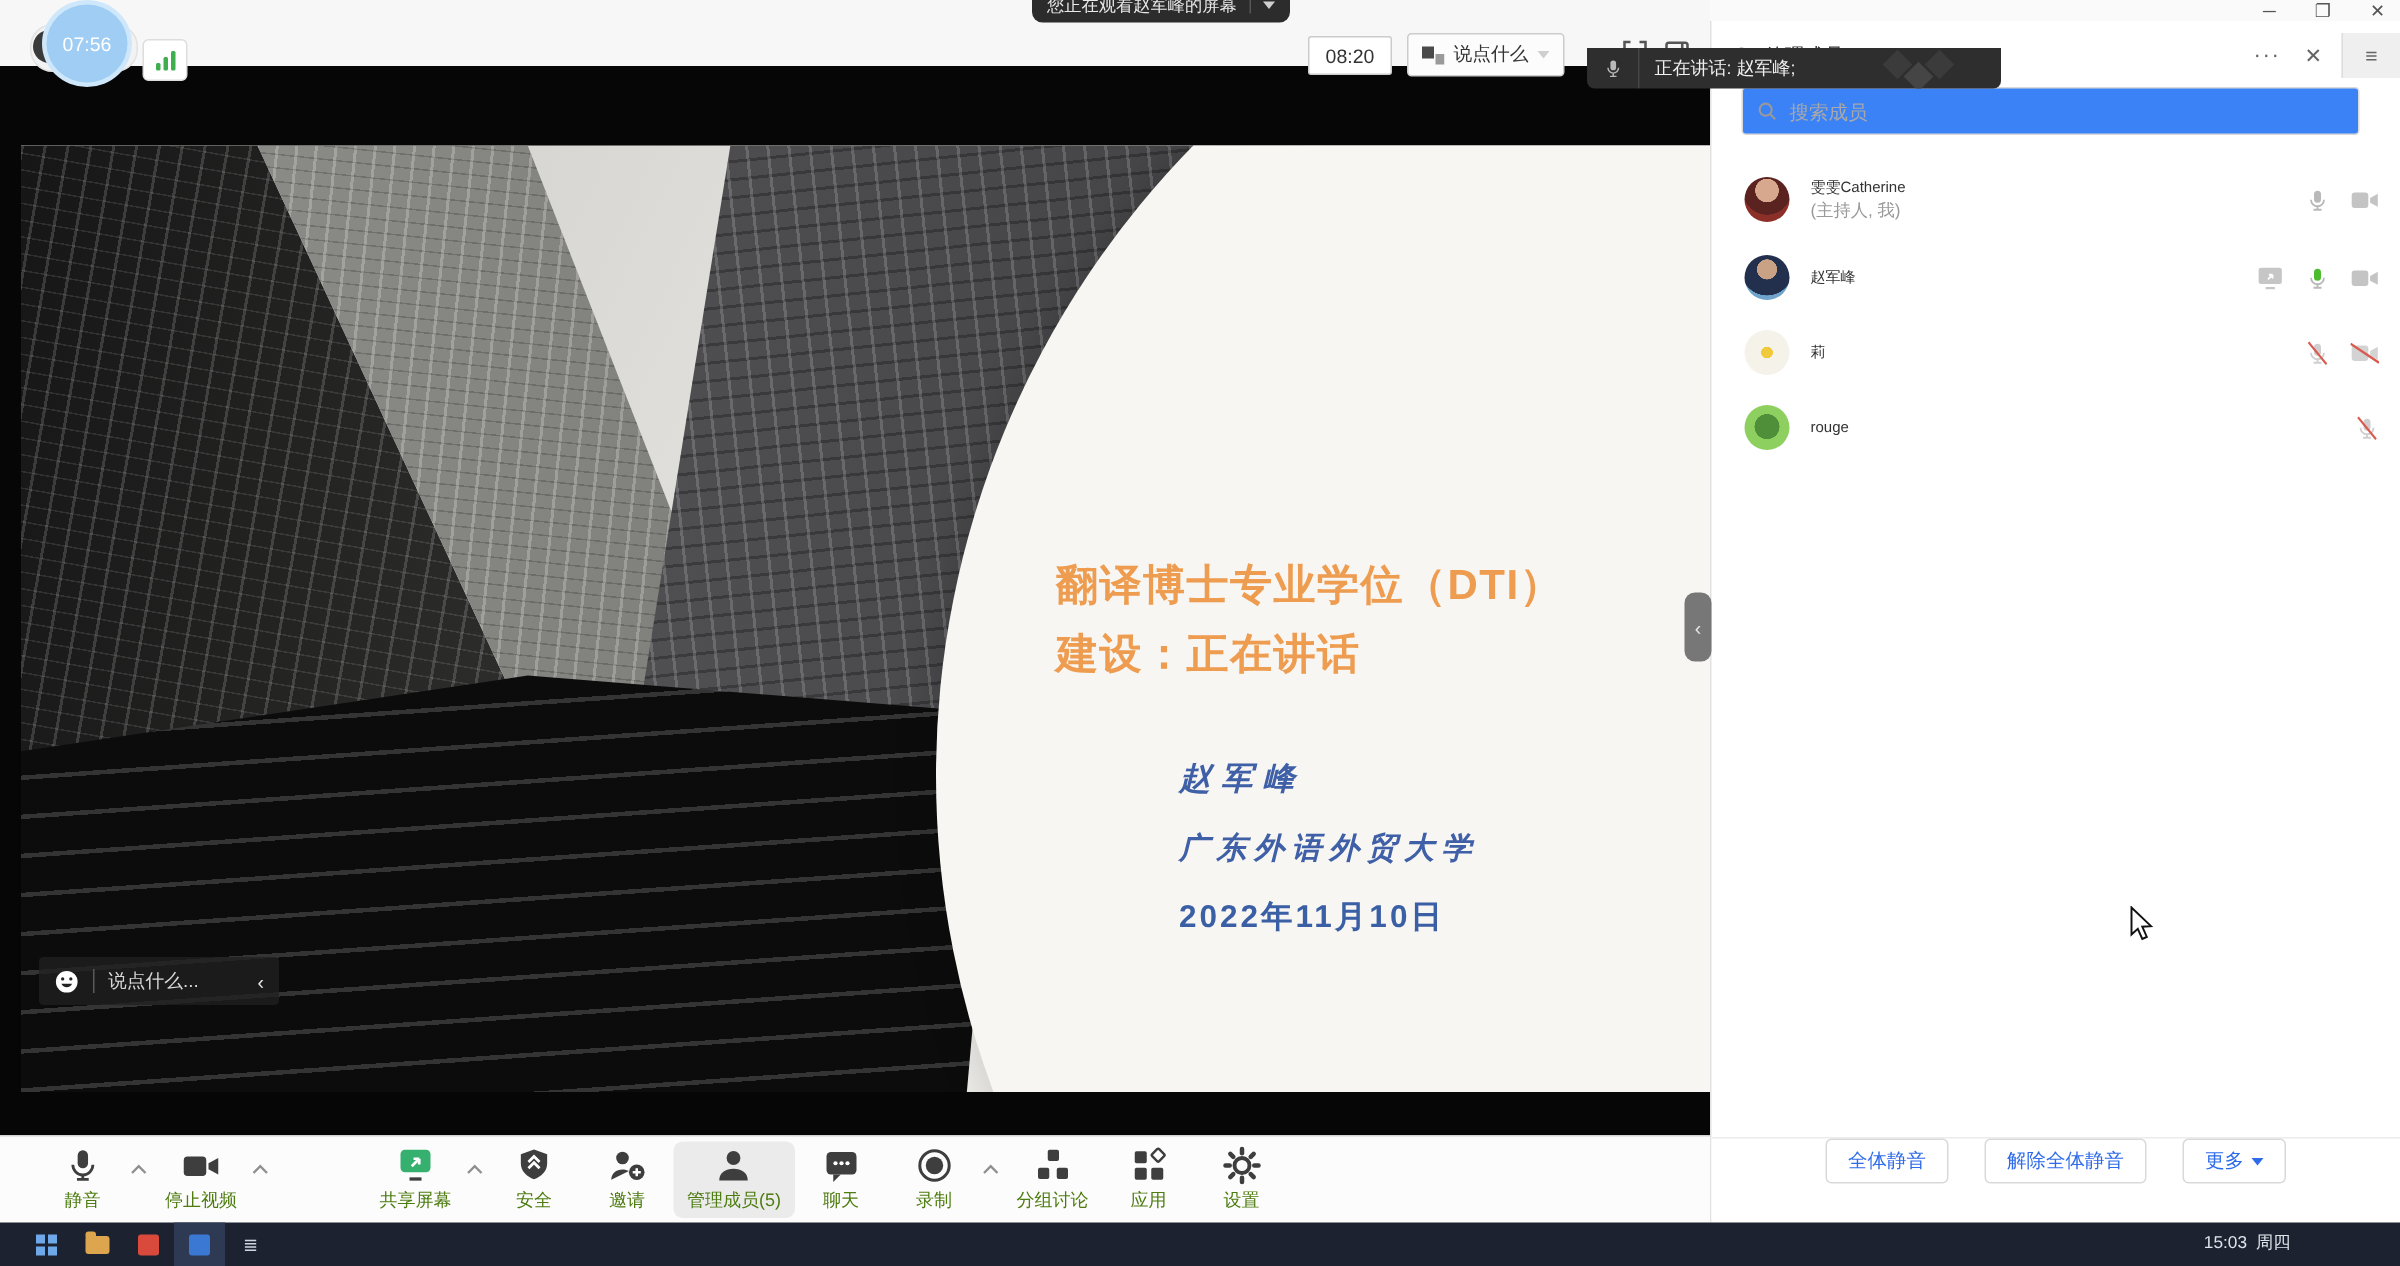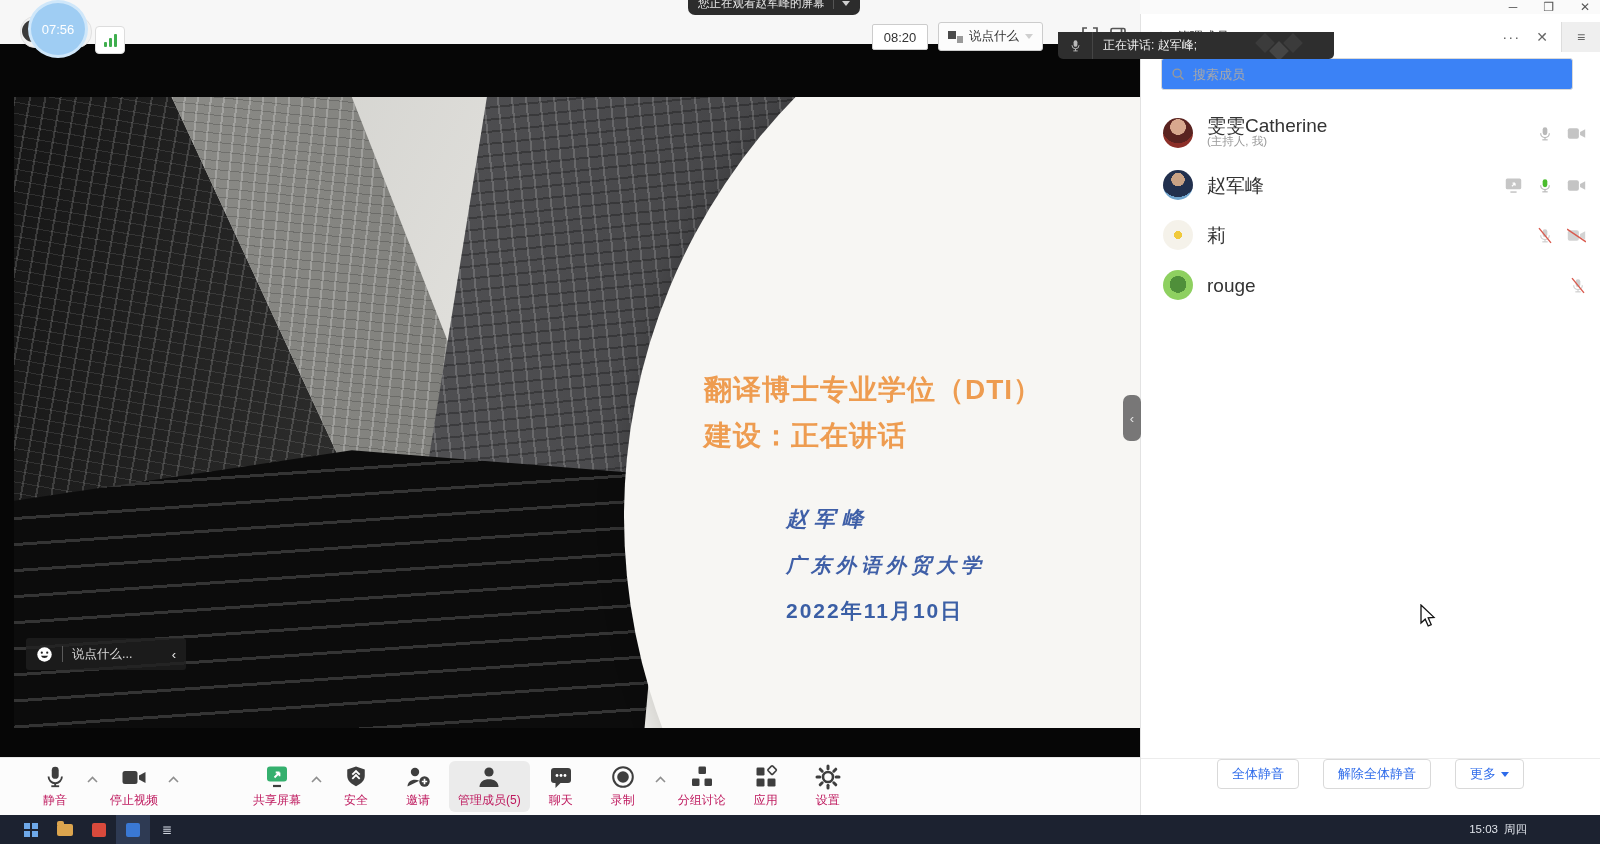--- a/index.html
+++ b/index.html
@@ -88,35 +88,35 @@
   .search-wrap input::placeholder{color:#a9a9a9;}
   .plist{position:absolute;left:0;top:92px;width:100%;}
   .prow{position:relative;display:flex;align-items:center;height:50px;padding:0 14px 0 22px;box-sizing:border-box;}
   .prow.two-line{height:54px;}
   .avatar{width:30px;height:30px;border-radius:50%;flex:none;margin-right:14px;}
   .avatar-woman{background:radial-gradient(circle at 50% 30%,#d8a88e 0 30%,#5a2320 31% 62%,#8c2f28 63%);}
   .avatar-man{background:radial-gradient(circle at 50% 32%,#c9a285 0 26%,#22304e 27% 68%,#6fa3cc 69%);}
   .avatar-plant{background:radial-gradient(circle at 35% 35%,#6d8a5a 0 18%,#2f4a2c 19% 55%,#49663f 56%);}
   .avatar-flower{background:radial-gradient(circle at 50% 50%,#f0c93c 0 18%,#f5f2ea 19% 75%,#d8d2c4 76%);}
   .avatar-frog{background:radial-gradient(circle at 50% 48%,#4f8f3a 0 38%,#8ed060 39%);}
-  .pname{font-size:19px;color:#333;line-height:17px;text-align:center;}
+  .pname{font-size:10px;color:#333;line-height:17px;text-align:center;}
   .psub{font-size:11.5px;color:#999;line-height:15px;}
   .picons{margin-left:auto;display:flex;gap:14px;align-items:center;}
   .panel-footer{position:absolute;left:0;top:744px;width:100%;height:57px;border-top:1px solid #ececec;background:#fff;
     display:flex;justify-content:center;gap:24px;}
   .pf-btn{height:30px;border:1px solid #d9d9d9;border-radius:4px;background:#fff;color:#2e6bea;font-size:13px;
     display:flex;align-items:center;justify-content:center;padding:0 14px;gap:5px;font-family:inherit;cursor:pointer;}
   .caret-blue{width:0;height:0;border-left:4px solid transparent;border-right:4px solid transparent;border-top:5px solid #2e6bea;}
 
   
   .toolbar{left:0;top:757px;width:1140px;height:58px;background:#fcfcfc;border-top:1px solid #e8e8e8;box-sizing:border-box;
     display:flex;align-items:center;padding-left:24px;z-index:4;}
   .tb-item{display:flex;flex-direction:column;align-items:center;gap:2px;padding:3px 9px;border-radius:6px;min-width:44px;}
   .tb-item.active{background:#ebebeb;}
-  .tb-label{font-size:12px;color:#be185d;white-space:nowrap;}
+  .tb-label{font-size:12px;color:#4d7c0f;white-space:nowrap;}
   .tb-chevron{margin:0 2px 14px 0;display:flex;align-items:center;}
   .tb-spacer{width:62px;}
   .end-btn{position:absolute;left:1041px;top:770px;width:84px;height:31px;border:1px solid #e3a9a2;border-radius:4px;
     background:#fff;color:#e02d2d;font-size:13.5px;display:flex;align-items:center;justify-content:center;font-family:inherit;cursor:pointer;}
 
   
   .taskbar{left:0;top:815px;width:1600px;height:29px;background:#1c2230;display:flex;align-items:center;z-index:5;}
   .tk-icon{width:34px;height:29px;display:flex;align-items:center;justify-content:center;}
   .tk-icon.active{background:#2e3a53;}
   .tk-sq{width:14px;height:14px;border-radius:2px;}

